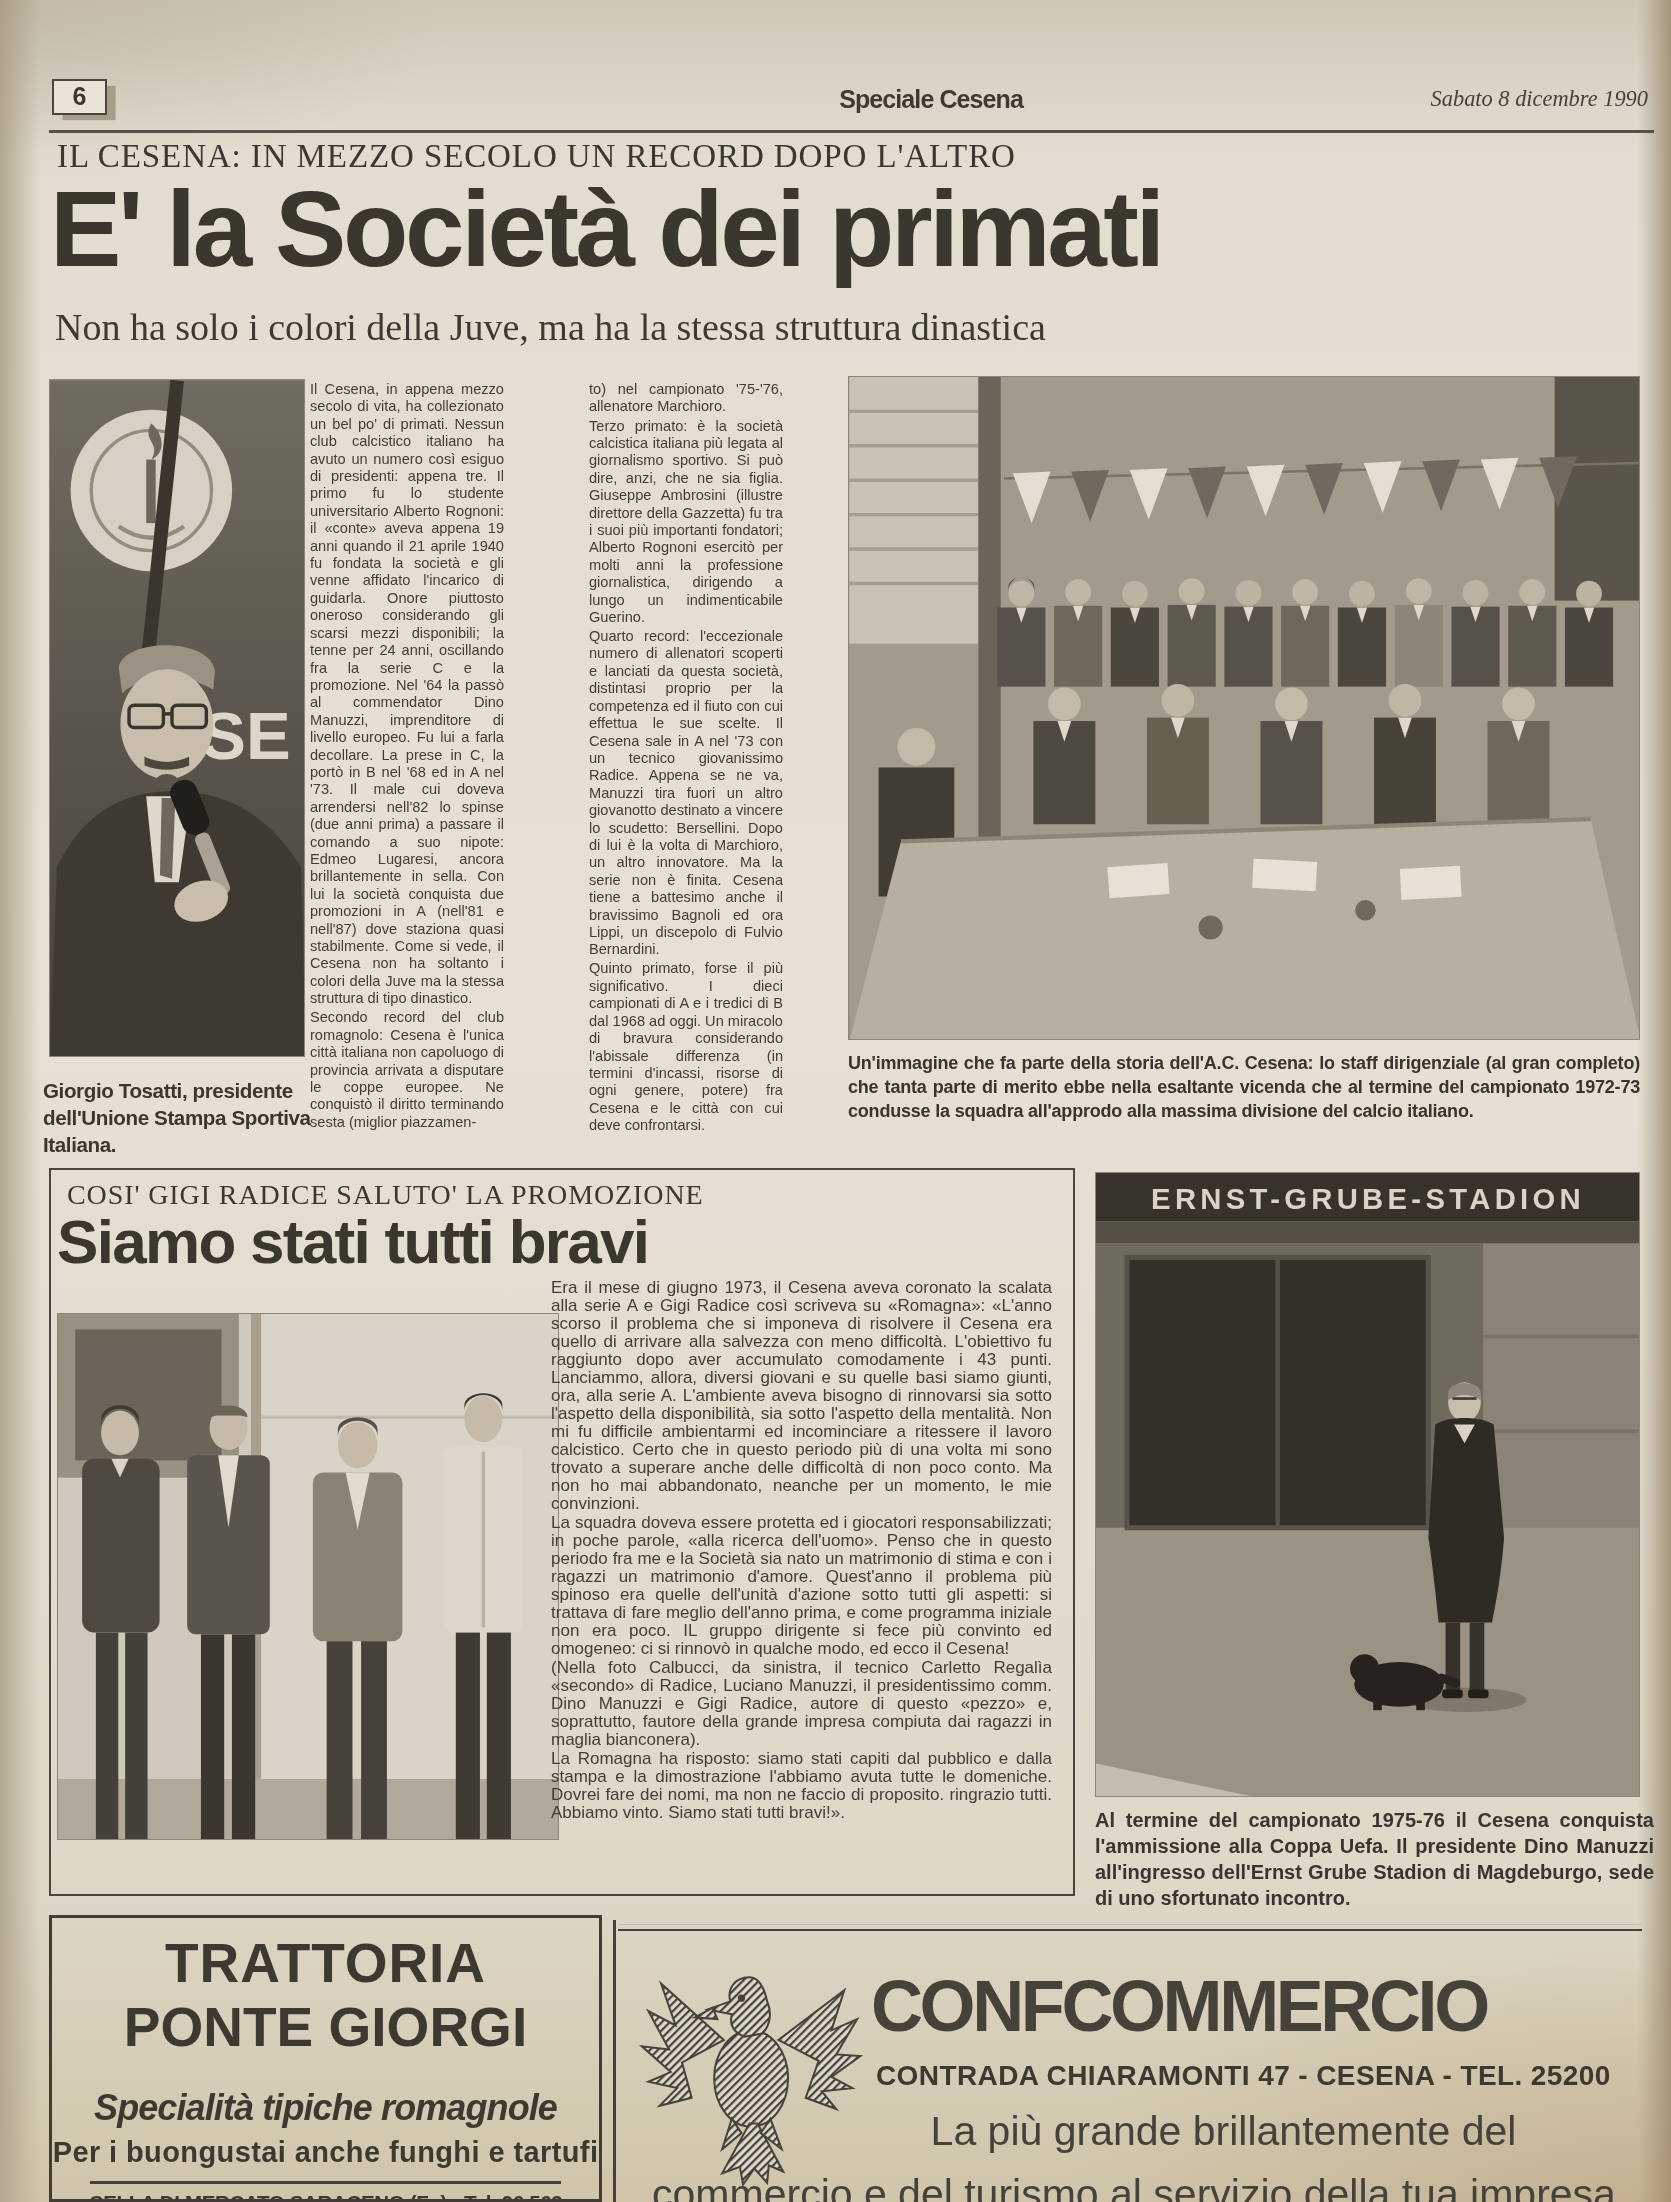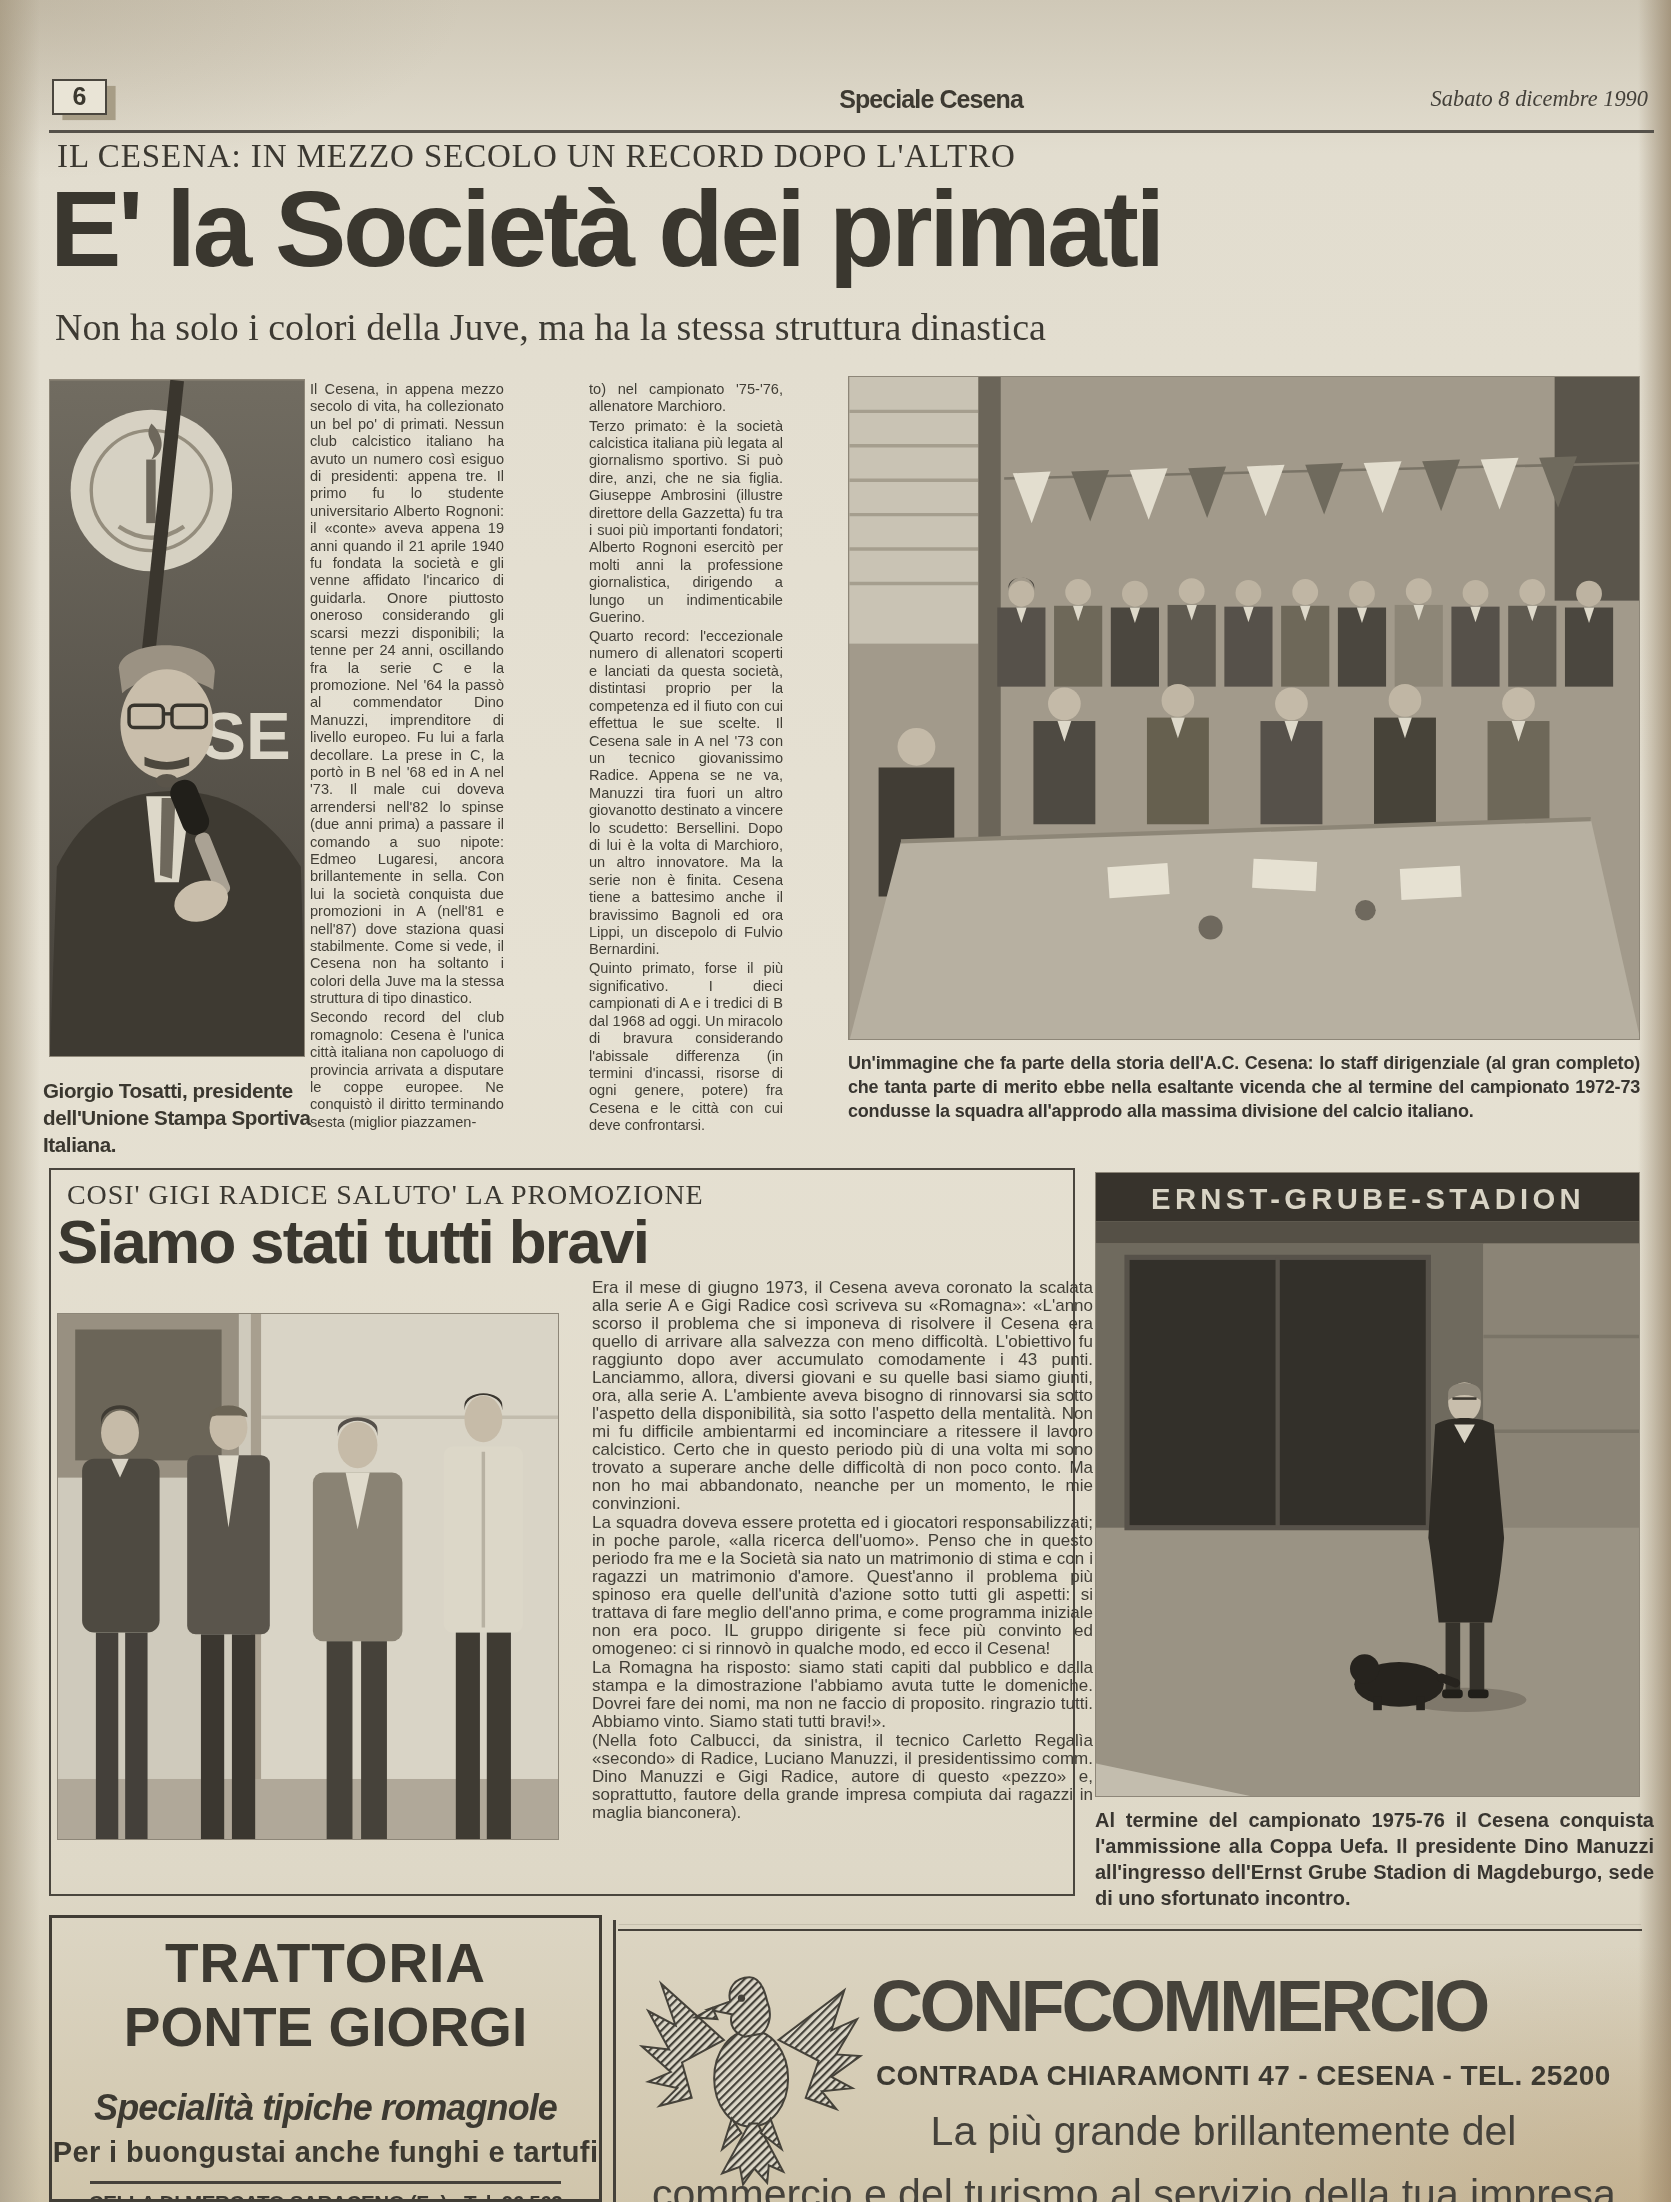--- a/index.html
+++ b/index.html
@@ -43,21 +43,21 @@
   .bodycol p + p { margin-top:1.7px; }
 
   #photo-board { left:848px; top:376px; width:792px; height:664px; }
   #cap-main { left:848px; top:1051px; width:792px; font-size:18px; line-height:24px; font-weight:bold; letter-spacing:-0.2px; color:#383530; }
 
   
   .box2 { left:49px; top:1168px; width:1026px; height:728px; border:2.6px solid #4a463e; }
   .kicker2 { left:67px; top:1179px; width:946px; font-size:28px; letter-spacing:0.9px; color:#3b3831; white-space:nowrap; }
   .headline2 { left:57px; top:1206px; width:989px; font-size:62px; font-weight:bold; letter-spacing:-1.7px; color:#3a372f; white-space:nowrap; }
   #photo-four { left:57px; top:1313px; width:502px; height:527px; }
-  #art2 { left:592px; top:1279px; width:501px; height:609px; font-size:17px; line-height:18px; color:#413e36; }
+  #art2 { left:551px; top:1279px; width:501px; height:609px; font-size:17px; line-height:18px; color:#413e36; }
   #art2 p + p { margin-top:0.9px; }
 
   #photo-stadium { left:1095px; top:1172px; width:545px; height:625px; }
   #cap-stadium { left:1095px; top:1807px; width:559px; font-size:20px; line-height:26px; font-weight:bold; color:#383530; }
 
   
   .ad-trattoria { left:49px; top:1915px; width:553px; height:287px; border:3.4px solid #413d35; text-align:center; }
   .tratt-1 { margin-top:12px; font-size:55px; font-weight:bold; letter-spacing:0.9px; color:#3c3931; line-height:1.2; }
   .tratt-2 { font-size:55px; font-weight:bold; letter-spacing:0px; color:#3c3931; line-height:1.15; }
   .tratt-3 { margin-top:28px; font-size:36px; font-weight:bold; font-style:italic; letter-spacing:-0.9px; color:#3c3931; }
@@ -314,22 +314,22 @@
         <line x1="494" y1="160" x2="494" y2="364" stroke="#b7b1a2" stroke-width="4"></line>
         <rect x="462" y="370" width="28" height="242" fill="#3f3b33"></rect>
         <rect x="498" y="370" width="28" height="242" fill="#3f3b33"></rect>
       </g>
     </svg>
   </figure>
 
   <div class="abs just clip" id="art2">
     <p>Era il mese di giugno 1973, il Cesena aveva coronato la scalata alla serie A e Gigi Radice così scriveva su «Romagna»: «L'anno scorso il problema che si imponeva di risolvere il Cesena era quello di arrivare alla salvezza con meno difficoltà. L'obiettivo fu raggiunto dopo aver accumulato comodamente i 43 punti. Lanciammo, allora, diversi giovani e su quelle basi siamo giunti, ora, alla serie A. L'ambiente aveva bisogno di rinnovarsi sia sotto l'aspetto della disponibilità, sia sotto l'aspetto della mentalità. Non mi fu difficile ambientarmi ed incominciare a ritessere il lavoro calcistico. Certo che in questo periodo più di una volta mi sono trovato a superare anche delle difficoltà di non poco conto. Ma non ho mai abbandonato, neanche per un momento, le mie convinzioni.</p>
     <p>La squadra doveva essere protetta ed i giocatori responsabilizzati; in poche parole, «alla ricerca dell'uomo». Penso che in questo periodo fra me e la Società sia nato un matrimonio di stima e con i ragazzi un matrimonio d'amore. Quest'anno il problema più spinoso era quelle dell'unità d'azione sotto tutti gli aspetti: si trattava di fare meglio dell'anno prima, e come programma iniziale non era poco. IL gruppo dirigente si fece più convinto ed omogeneo: ci si rinnovò in qualche modo, ed ecco il Cesena!</p>
+    <p>(Nella foto Calbucci, da sinistra, il tecnico Carletto Regalìa «secondo» di Radice, Luciano Manuzzi, il presidentissimo comm. Dino Manuzzi e Gigi Radice, autore di questo «pezzo» e, soprattutto, fautore della grande impresa compiuta dai ragazzi in maglia bianconera).</p>
     <p>La Romagna ha risposto: siamo stati capiti dal pubblico e dalla stampa e la dimostrazione l'abbiamo avuta tutte le domeniche. Dovrei fare dei nomi, ma non ne faccio di proposito. ringrazio tutti. Abbiamo vinto. Siamo stati tutti bravi!».</p>
-    <p>(Nella foto Calbucci, da sinistra, il tecnico Carletto Regalìa «secondo» di Radice, Luciano Manuzzi, il presidentissimo comm. Dino Manuzzi e Gigi Radice, autore di questo «pezzo» e, soprattutto, fautore della grande impresa compiuta dai ragazzi in maglia bianconera).</p>
   </div>
 
   <figure class="abs photo clip" id="photo-stadium">
     <svg viewBox="0 0 633 726" width="545" height="625">
       <rect width="633" height="726" fill="#9a9384"></rect>
       <rect x="0" y="0" width="633" height="56" fill="#37332c"></rect>
       <text x="316" y="42" text-anchor="middle" font-size="34" font-weight="bold" letter-spacing="5" fill="#d9d4c5">ERNST-GRUBE-STADION</text>
       <rect x="0" y="56" width="633" height="26" fill="#555046"></rect>
       <rect x="0" y="82" width="450" height="330" fill="#6f6a5e"></rect>
       <rect x="36" y="98" width="350" height="314" fill="#33302a"></rect>

